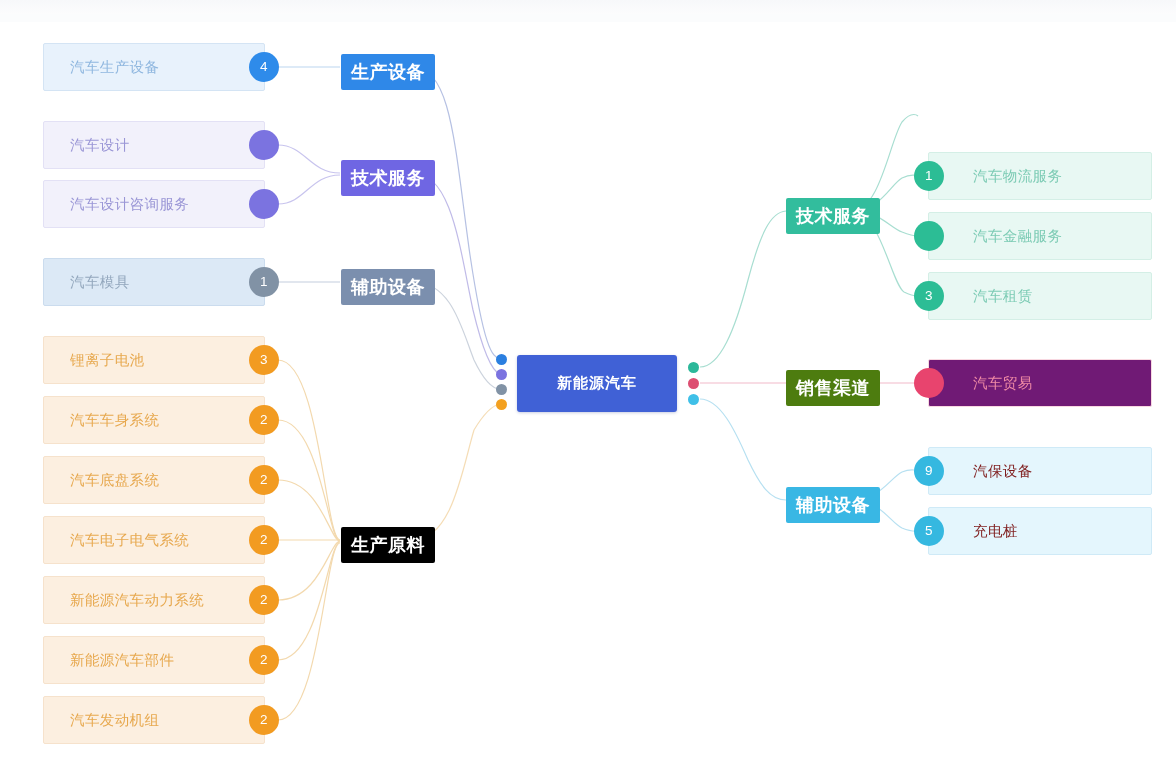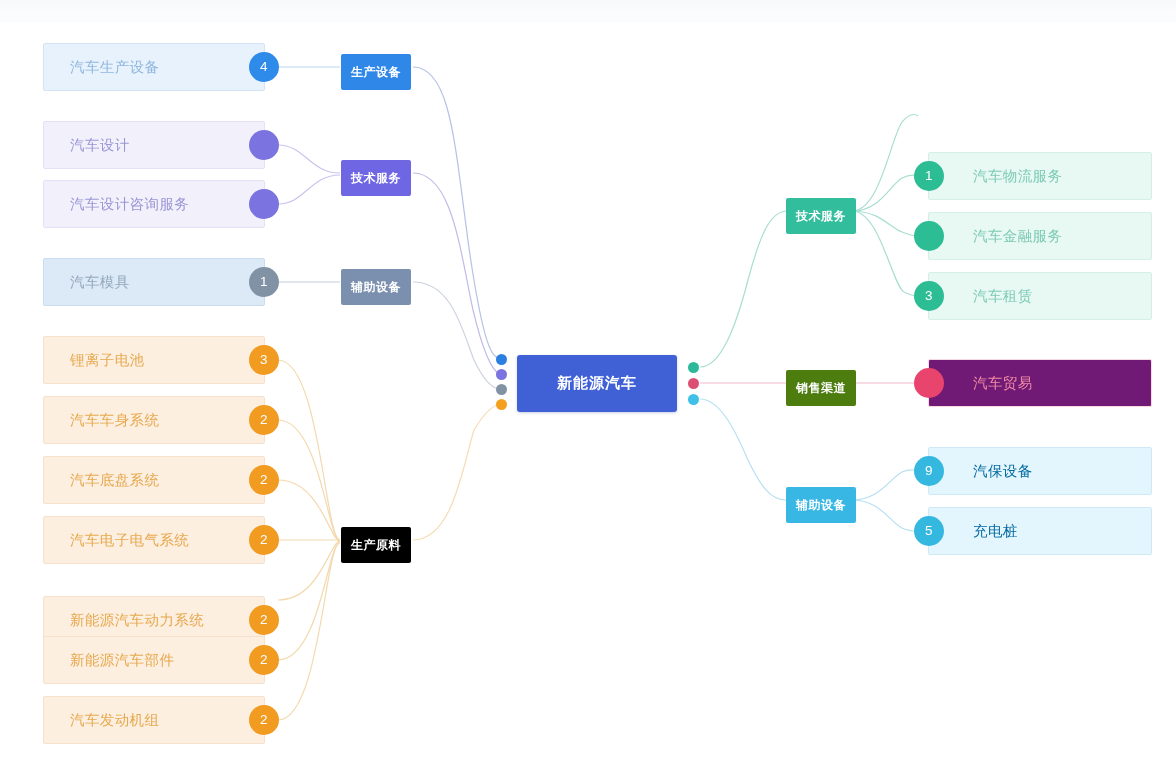--- a/index.html
+++ b/index.html
@@ -83,39 +83,39 @@
   .v-purple  .label { color:#9a96d6; }
   .v-gray    { background:#dce9f6; border-color:#cbdcee; }
   .v-gray    .label { color:#93a7bd; }
   .v-orange  { background:#fcefe0; border-color:#f6e2cc; }
   .v-orange  .label { color:#e7a84e; }
   .v-green   { background:#e8f8f3; border-color:#d4efe6; }
   .v-green   .label { color:#7ccbb4; }
   .v-pink    { background:#701a75; border-color:#f8d8e1; }
   .v-pink    .label { color:#f08ba5; }
   .v-cyan    { background:#e4f6fd; border-color:#cfeaf7; }
-  .v-cyan    .label { color:#0369a1; }
+  .v-cyan    .label { color:#7f1d1d; }
 
   .b-blue   { background:#2e8bea; }
   .b-purple { background:#7b73e0; }
   .b-gray   { background:#8192a5; }
   .b-orange { background:#f29b21; }
   .b-green  { background:#2cbd95; }
   .b-pink   { background:#e8446e; }
   .b-cyan   { background:#35b8e0; }
 
   
   .chip {
     position: absolute;
     box-sizing: border-box;
     height: 26px;
     padding: 18px 10px;
     border-radius: 2px;
     color: #ffffff;
-    font-size: 12px;
+    font-size: 18px;
     font-weight: bold;
     letter-spacing: .5px;
     display: flex;
     align-items: center;
     justify-content: center;
     white-space: nowrap;
     z-index: 5;
   }
   .c-blue   { background:#2f88e8; }
   .c-purple { background:#6f66e3; }
@@ -233,21 +233,21 @@
     <span class="badge b-orange">2</span>
   </div>
   <div class="item left v-orange" style="top:456px">
     <span class="label">汽车底盘系统</span>
     <span class="badge b-orange">2</span>
   </div>
   <div class="item left v-orange" style="top:516px">
     <span class="label">汽车电子电气系统</span>
     <span class="badge b-orange">2</span>
   </div>
-  <div class="item left v-orange" style="top:596px">
+  <div class="item left v-orange" style="top:576px">
     <span class="label">新能源汽车动力系统</span>
     <span class="badge b-orange">2</span>
   </div>
   <div class="item left v-orange" style="top:636px">
     <span class="label">新能源汽车部件</span>
     <span class="badge b-orange">2</span>
   </div>
   <div class="item left v-orange" style="top:696px">
     <span class="label">汽车发动机组</span>
     <span class="badge b-orange">2</span>

